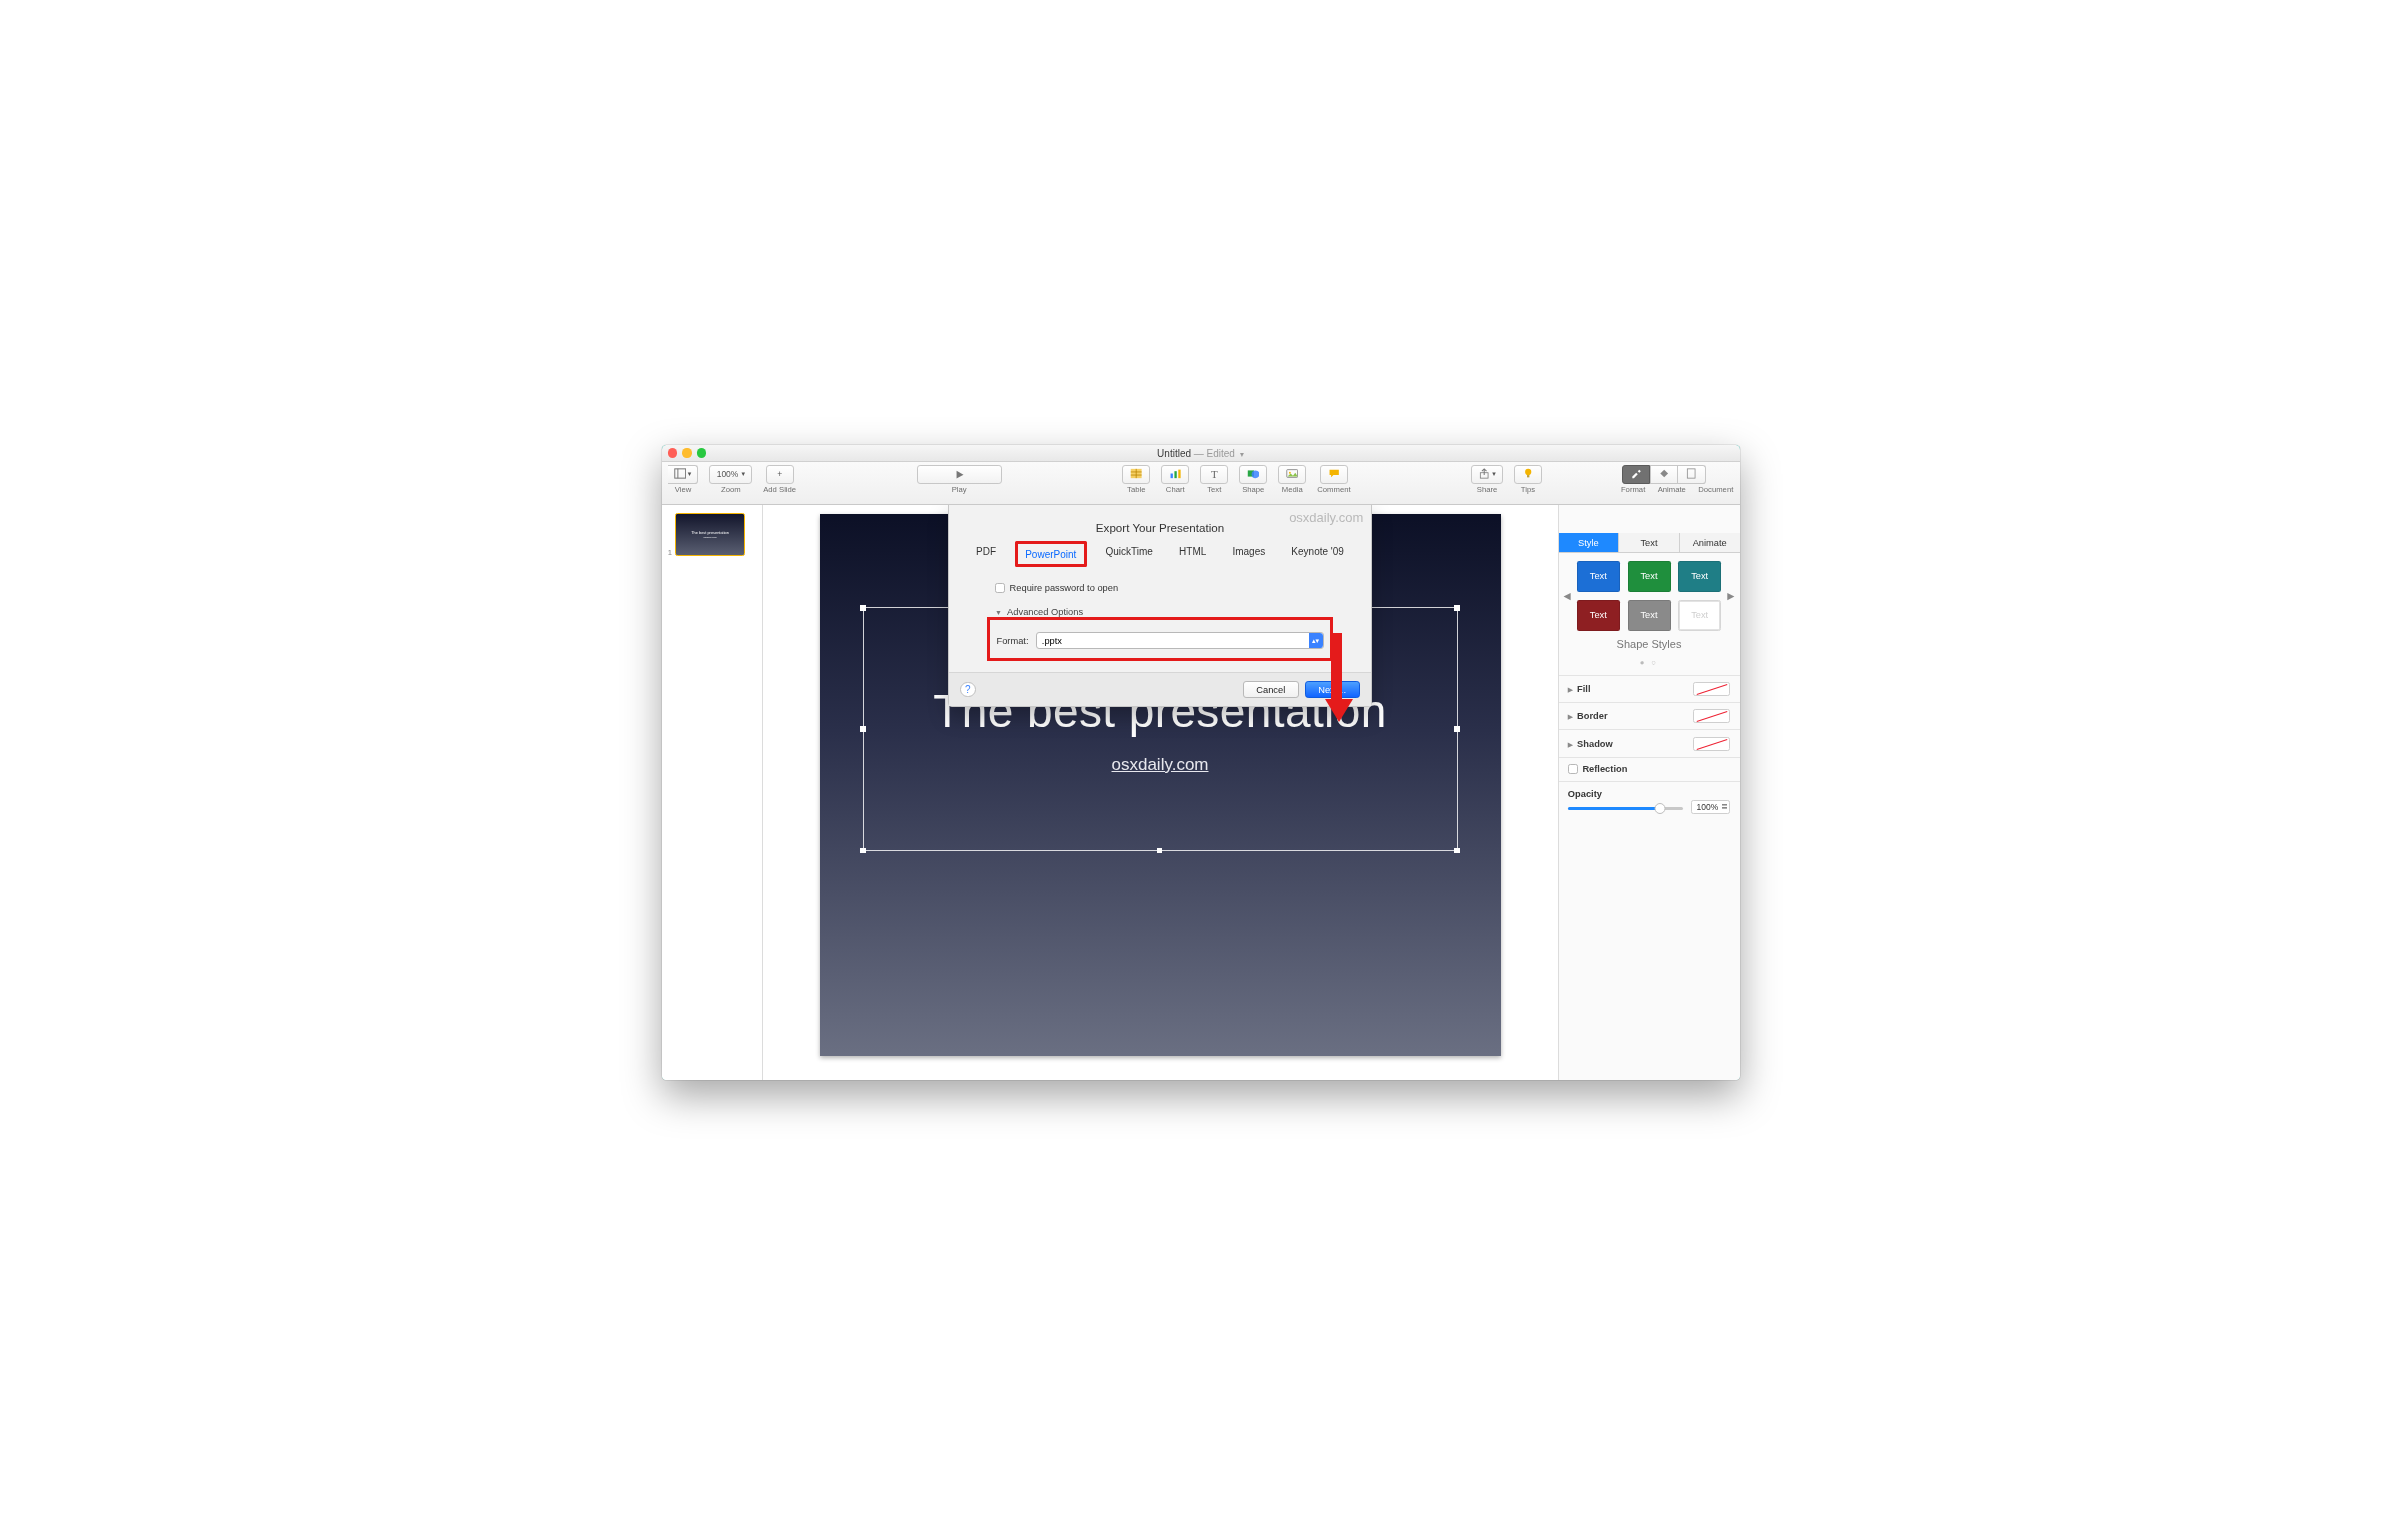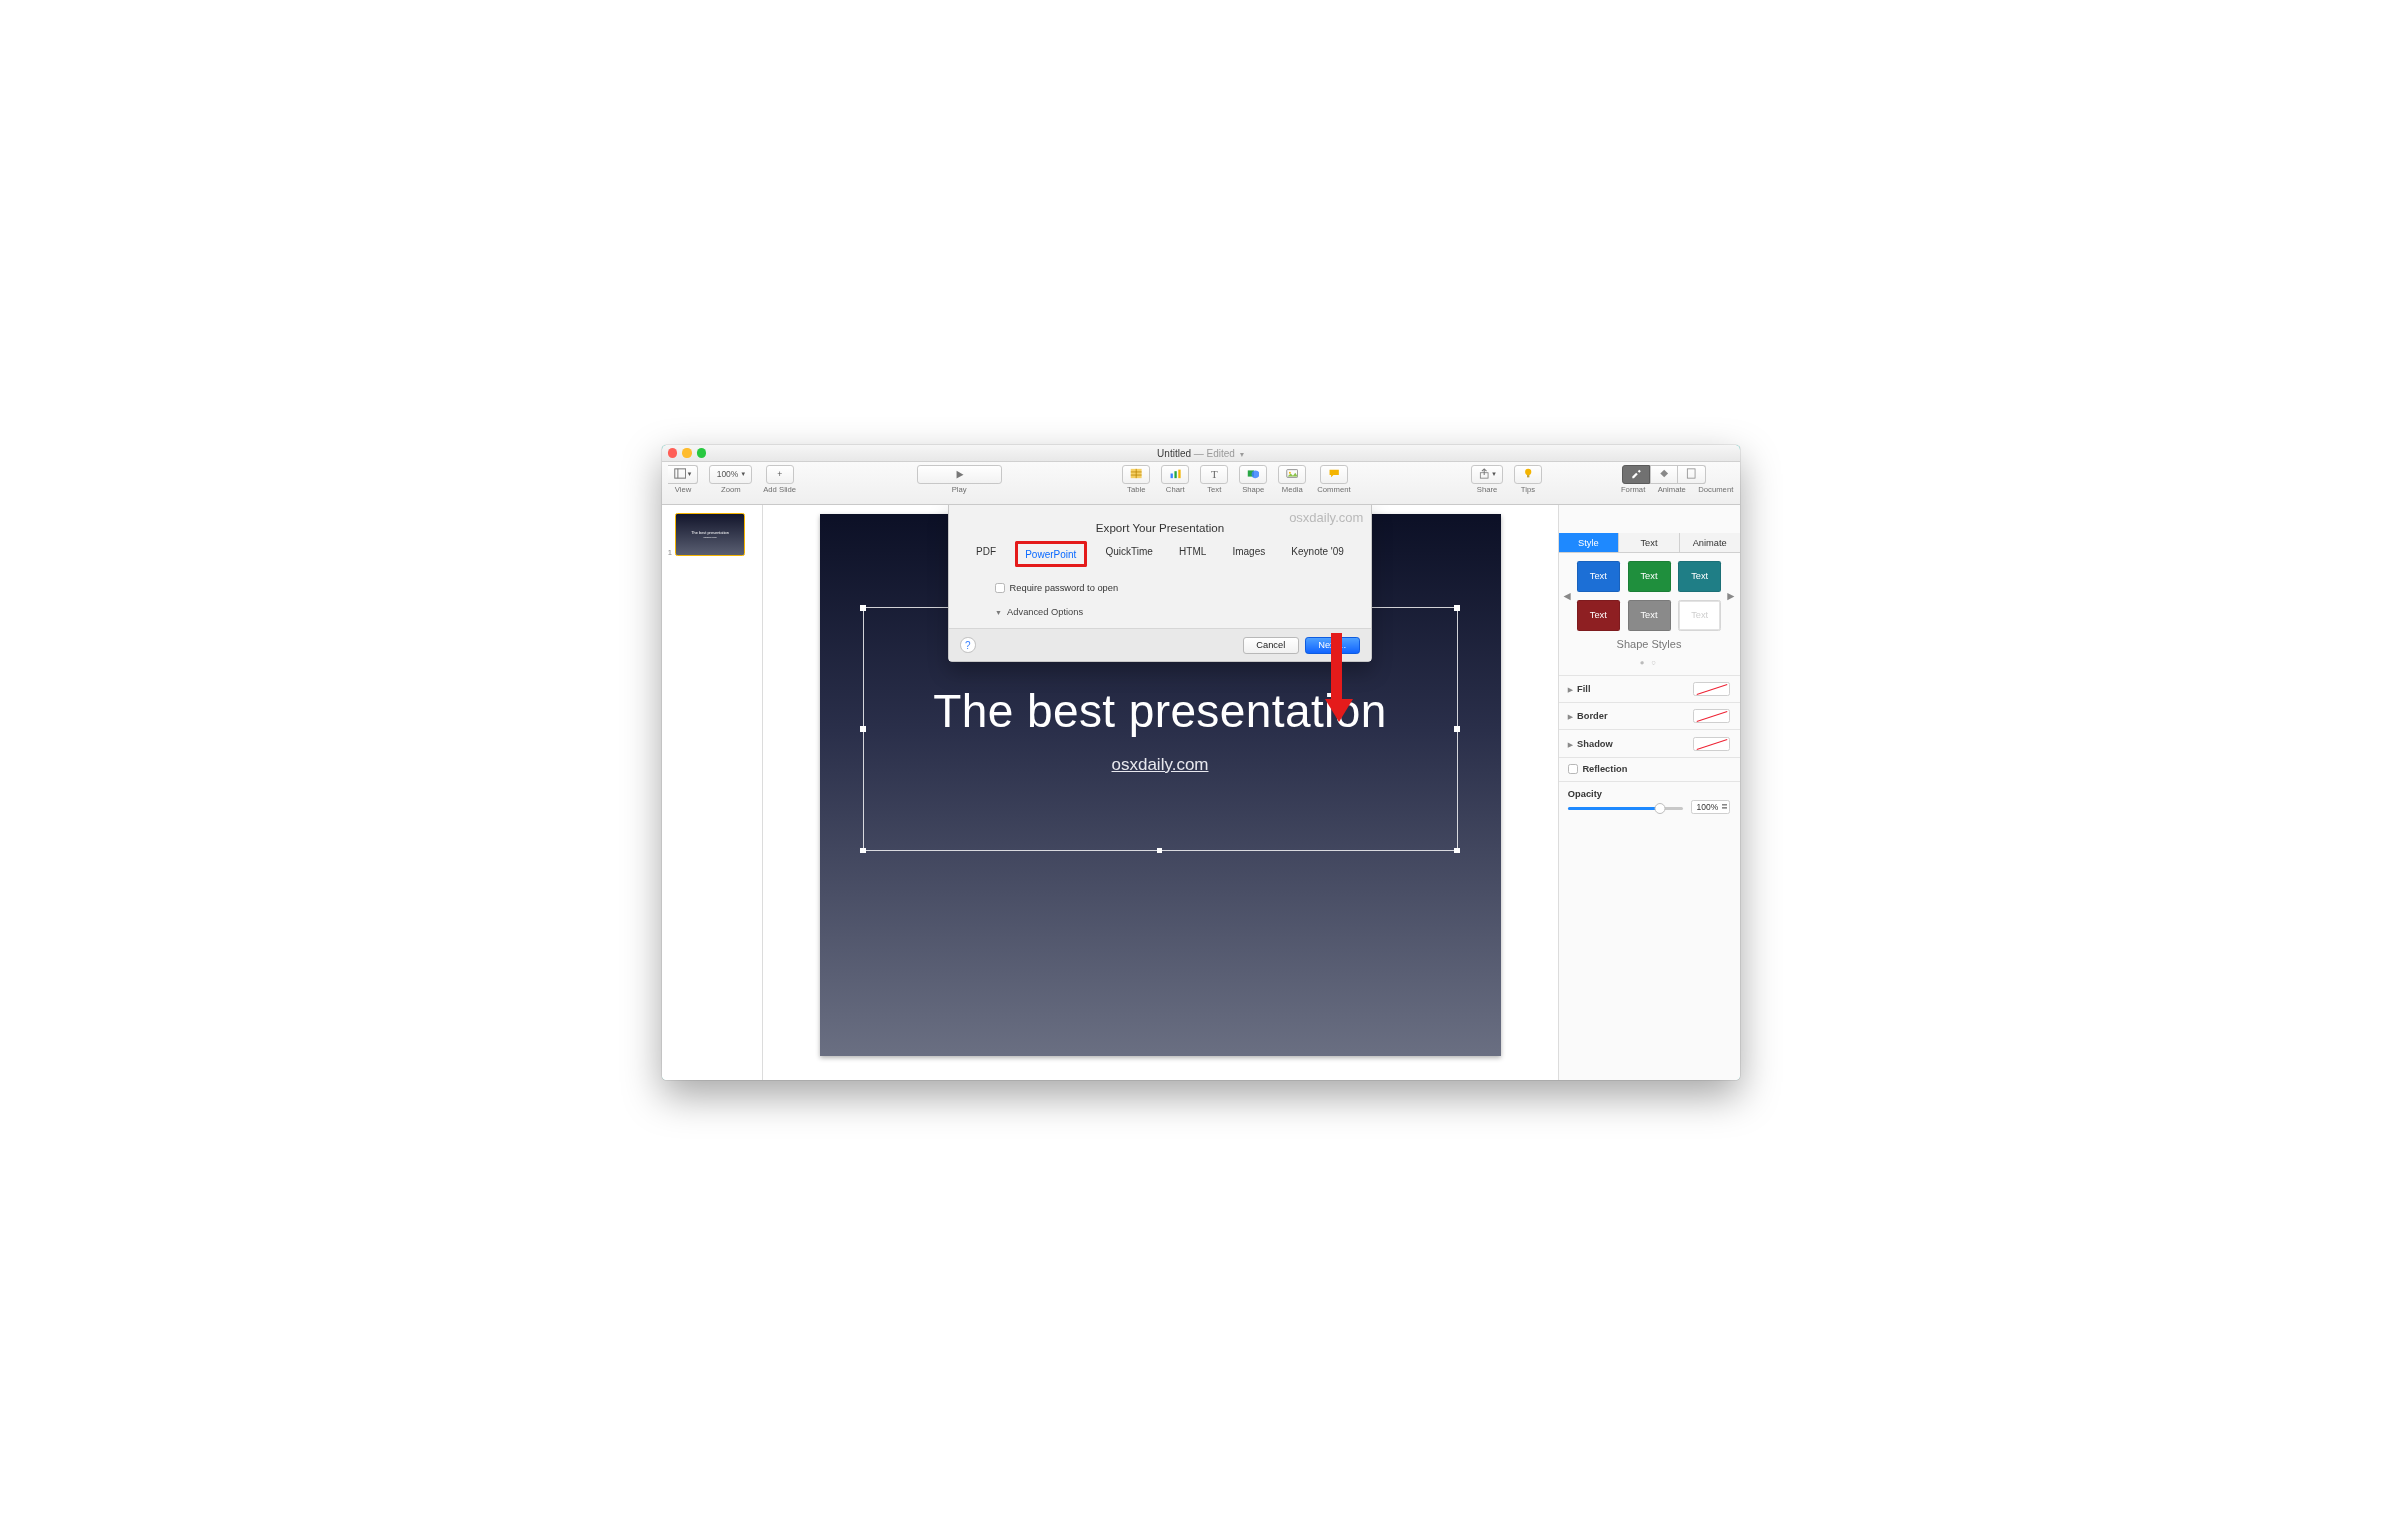--- a/index.html
+++ b/index.html
@@ -349,20 +349,29 @@
         </div>
         <div class="sheet-body">
           <div class="pwd-row">
             <span class="chk"></span>
             <span>Require password to open</span>
           </div>
           <div class="adv">
             <span class="tri">▼</span>
             <span>Advanced Options</span>
           </div>
+          <div class="format-redbox">
+            <div class="format-row">
+              <label>Format:</label>
+              <div class="combo">
+                <span>.pptx</span>
+                <span class="chev">▴▾</span>
+              </div>
+            </div>
+          </div>
         </div>
         <div class="sheet-footer">
           <div class="help">
               <span>?</span>
             </div>
           <div class="spacer"></div>
           <button class="mac-btn">Cancel</button>
           <button class="mac-btn primary">Next…</button>
         </div>
         <div class="big-arrow">

